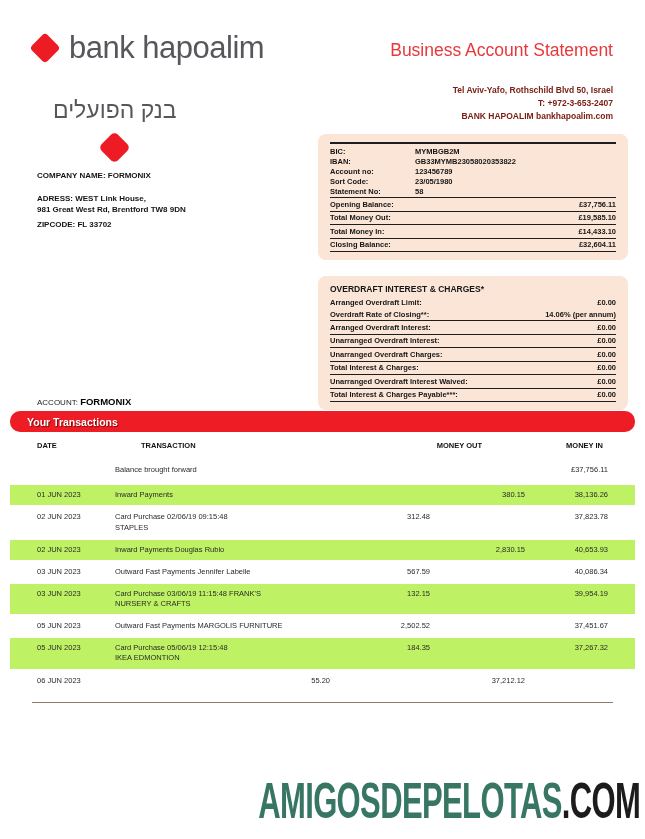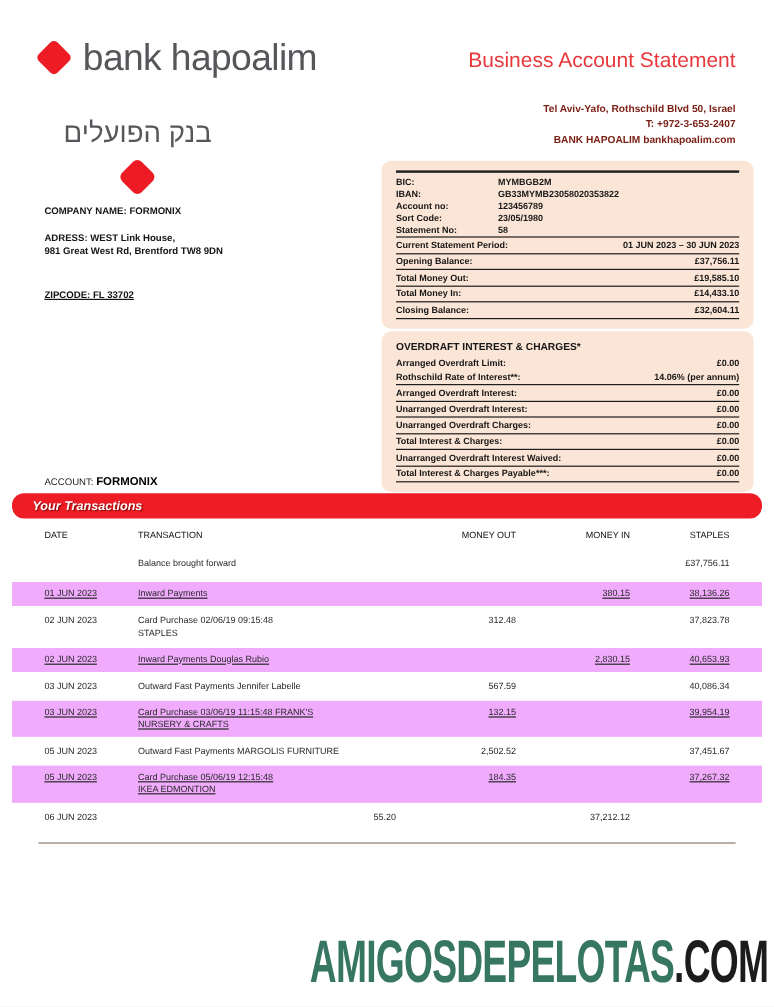--- a/index.html
+++ b/index.html
@@ -18,21 +18,21 @@
   .logo-en-text { font-size:31px; color:#56575b; letter-spacing:-0.5px; }
   .doc-title { position:absolute; right:32px; top:40px; font-size:17.5px; color:#e8383c; }
   .logo-he { position:absolute; left:53px; top:97px; display:flex; align-items:center; gap:12px;flex-direction:column; }
   .logo-he-text { font-size:23px; color:#56575b; }
   .contact { position:absolute; right:32px; top:84px; text-align:right;
              font-size:8.5px; font-weight:bold; color:#7b2016; line-height:1.5; }
 
   
   .company { position:absolute; left:37px; top:170px; font-size:8px; font-weight:bold; color:#141414; line-height:1.45; }
   .company .gap-after { margin-bottom:11px; }
-  .company .gap-before { margin-top:24px;text-decoration:underline; }
+  .company .gap-before { margin-top:3px; }
 
   
   .peach-box { position:absolute; left:318px; width:310px; background:#fbe5d6;
                border-radius:8px; padding:8px 12px 8px; font-size:7.5px; font-weight:bold; color:#161616; }
   .summary-box { top:134px; }
   .overdraft-box { top:276px; }
   .box-topline { border-top:2px solid #1d1d1d; margin-bottom:3px; }
   .box-title-lg { font-size:12.5px; font-weight:bold; line-height:15px; margin-bottom:2px; }
   .box-title-sm { font-size:8.5px; font-weight:bold; line-height:11px; margin-bottom:2px; }
   .info-row { display:flex; line-height:10px; }
@@ -42,30 +42,30 @@
   .kv-row.last { border-bottom:1px solid #1d1d1d; }
   .kv-row.plain { padding:1px 0; }
 
   
   .account-line { position:absolute; left:37px; top:396px; font-size:8px; color:#222; }
   .account-line b { font-size:9.5px; color:#000; }
   .banner { position:absolute; left:10px; top:411px; width:625px; height:21px;
             background:#ee1c25; border-radius:10px; display:flex; align-items:center;
             padding-left:17px; }
   .banner span { color:#fff; font-size:10.5px; font-weight:bold;
-                 text-shadow:1px 1px 1px rgba(110,0,0,0.85);font-style:italic; }
+                 text-shadow:1px 1px 1px rgba(110,0,0,0.85); }
 
   
   .table { position:absolute; left:10px; top:437px; width:625px; }
   .t-row { display:grid; grid-template-columns:78px 215px 100px 95px 83px;
            padding:5px 27px; font-size:7.5px; color:#2a2a2a; margin-bottom:2px; }
   .t-row .c-out, .t-row .c-in, .t-row .c-bal { text-align:right; }
   .t-row .c-tx { white-space:pre-line; line-height:1.35; padding-right:8px; }
-  .t-head { font-weight:normal; color:#111; padding-top:4px; padding-bottom:4px; margin-bottom:3px; }
-  .t-row.shaded { background:#f0abfc;text-decoration:underline; }
+  .t-head { font-weight:bold; color:#111; padding-top:4px; padding-bottom:4px; margin-bottom:3px;gap:26px; }
+  .t-row.shaded { background:#bef264; }
   .t-row.first-balance { padding-top:7px; padding-bottom:8px; }
   .table-endline { border-top:1px solid #8a7a6d; margin:12px 22px 0; }
 
   
   .watermark { position:absolute; right:5px; top:776px; font-size:50px; font-weight:bold;
                letter-spacing:-1px; transform:scaleX(0.62); transform-origin:100% 50%;
                white-space:nowrap; line-height:1; }
   .wm-main { color:#377663; }
   .wm-suffix { color:#1c1c1c; }
 </style>
@@ -114,24 +114,20 @@
       </div>
     <div class="info-row">
         <span class="lbl">Sort Code:</span>
         <span>23/05/1980</span>
       </div>
     <div class="info-row">
         <span class="lbl">Statement No:</span>
         <span>58</span>
       </div>
     <div class="kv-row ruled">
-        <span>Current Statement Period:</span>
-        <span>01 JUN 2023 – 30 JUN 2023</span>
-      </div>
-    <div class="kv-row ruled">
         <span>Opening Balance:</span>
         <span>£37,756.11</span>
       </div>
     <div class="kv-row ruled">
         <span>Total Money Out:</span>
         <span>£19,585.10</span>
       </div>
     <div class="kv-row ruled">
         <span>Total Money In:</span>
         <span>£14,433.10</span>
@@ -142,21 +138,21 @@
       </div>
   </div>
 
   <div class="peach-box overdraft-box">
     <div class="box-title-sm">OVERDRAFT INTEREST &amp; CHARGES*</div>
     <div class="kv-row plain">
         <span>Arranged Overdraft Limit:</span>
         <span>£0.00</span>
       </div>
     <div class="kv-row plain">
-        <span>Rothschild Rate of Interest**:</span>
+        <span>Overdraft Rate of Closing**:</span>
         <span>14.06% (per annum)</span>
       </div>
     <div class="kv-row ruled">
         <span>Arranged Overdraft Interest:</span>
         <span>£0.00</span>
       </div>
     <div class="kv-row ruled">
         <span>Unarranged Overdraft Interest:</span>
         <span>£0.00</span>
       </div>

